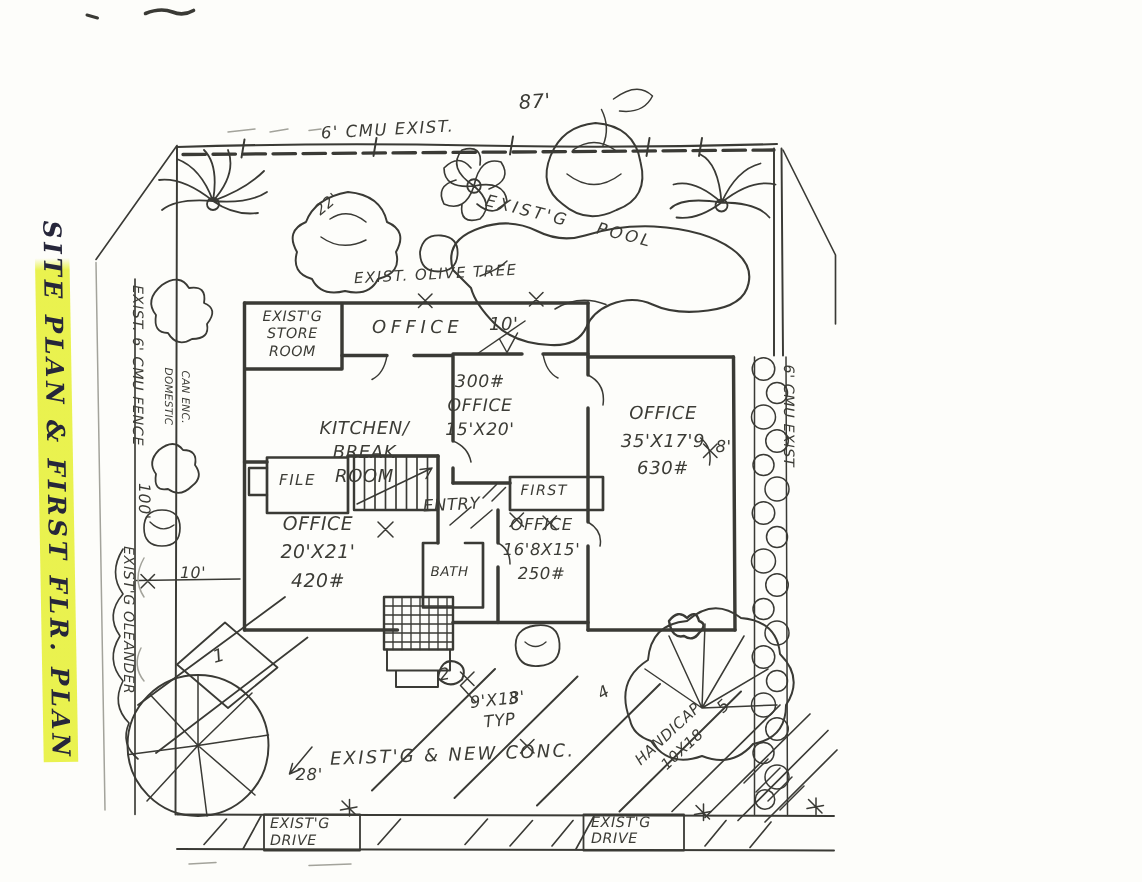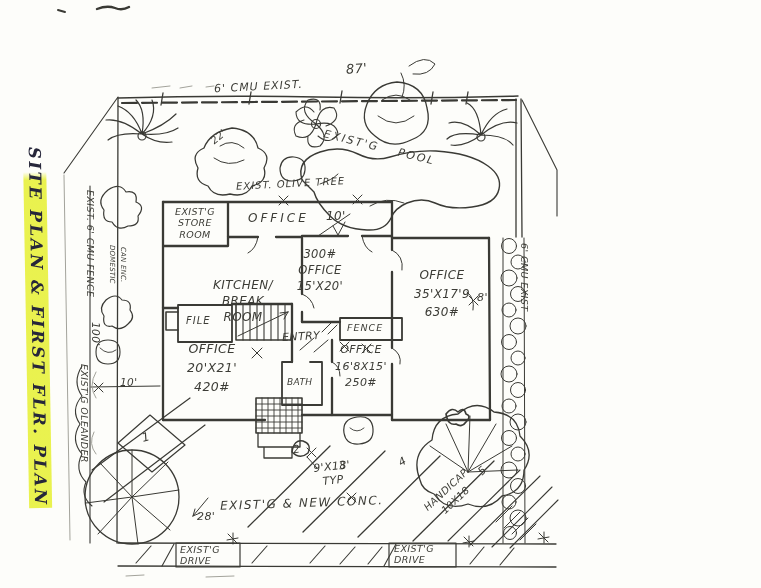--- a/index.html
+++ b/index.html
@@ -192,21 +192,21 @@
 BREAK
 ROOM</div>
   <div class="lbl" style="left:276px;top:246px;width:88px;font-size:11.5px;line-height:1.4;">300#
 OFFICE
 15'X20'</div>
   <div class="lbl" style="left:396px;top:266px;width:92px;font-size:12px;line-height:1.55;">OFFICE
 35'X17'9
 630#</div>
   <div class="lbl" style="left:186px;top:314px;font-size:10px;letter-spacing:1px;text-align:center;">FILE</div>
   <div class="lbl" style="left:282px;top:330px;transform:rotate(-3deg);">ENTRY</div>
-  <div class="lbl" style="left:347px;top:322px;font-size:9.5px;letter-spacing:1px;">FENCE</div>
+  <div class="lbl" style="left:347px;top:322px;font-size:9.5px;letter-spacing:1px;">FIRST</div>
   <div class="lbl" style="left:162px;top:340px;width:100px;font-size:12.5px;line-height:1.5;">OFFICE
 20'X21'
 420#</div>
   <div class="lbl" style="left:287px;top:377px;font-size:9px;font-style:italic;">BATH</div>
   <div class="lbl" style="left:320px;top:342px;width:82px;font-size:11px;line-height:1.5;">OFFICE
 16'8X15'
 250#</div>
 
   <div class="lbl" style="left:142px;top:430px;font-size:12px;transform:rotate(-15deg);">1</div>
   <div class="lbl" style="left:293px;top:443px;transform:rotate(-10deg);">2</div>

